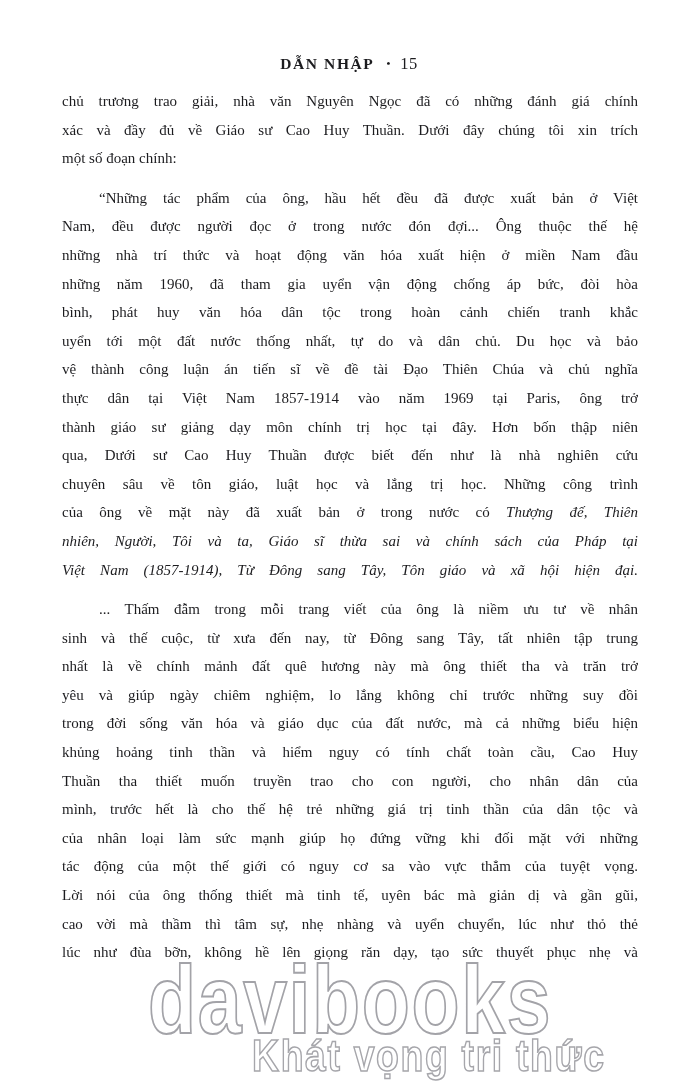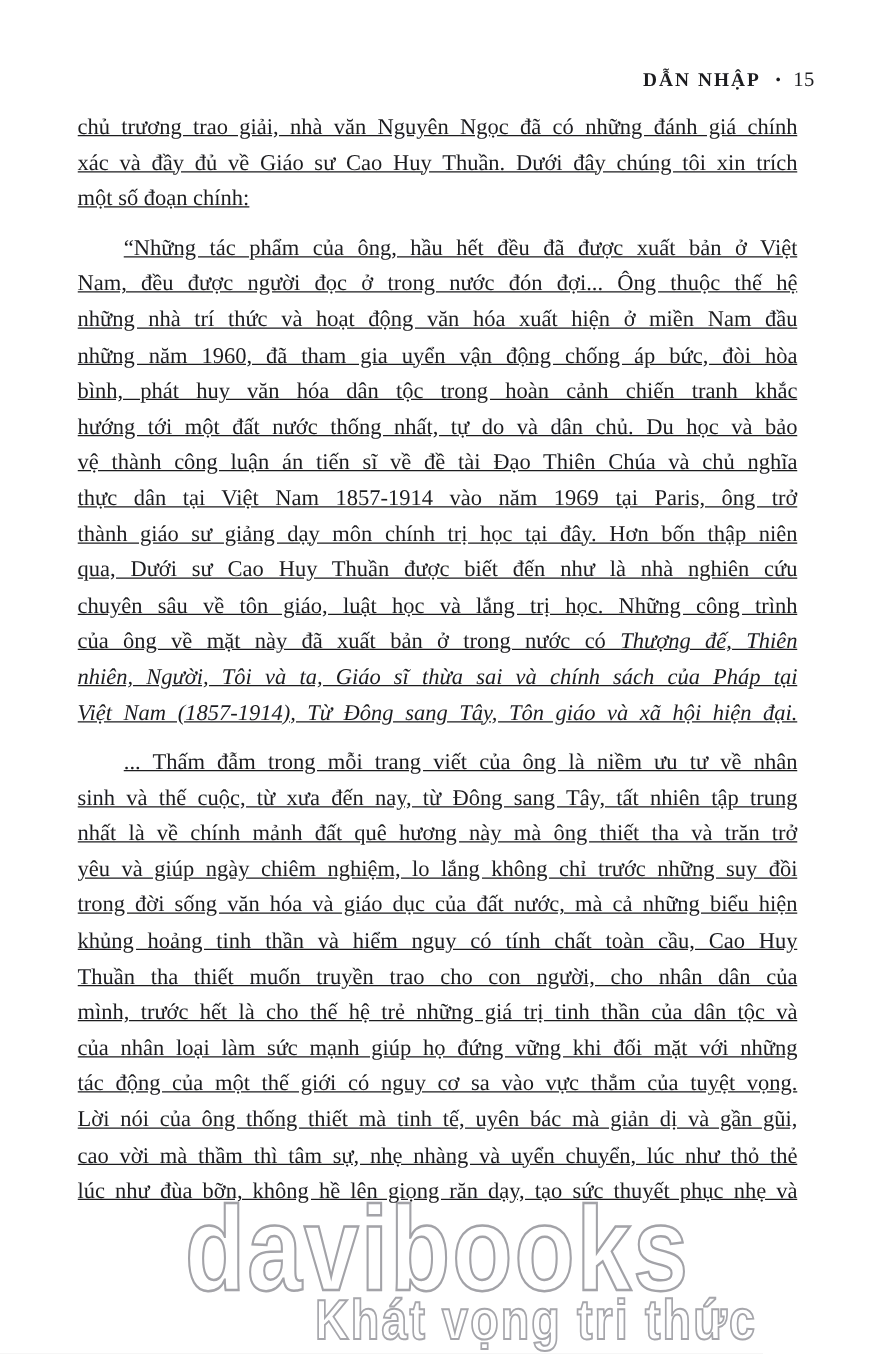--- a/index.html
+++ b/index.html
@@ -3,32 +3,32 @@
 <meta charset="utf-8">
 <style>
   html,body { margin:0; padding:0; background:#e9e9e9; }
   .page {
     position:relative; width:700px; height:1083px; margin:0 auto;
     background:#ffffff; overflow:hidden;
     font-family:"Liberation Serif","DejaVu Serif",serif;
     color:#1c1c1f;
   }
   .running-header {
-    position:absolute; top:54px; left:62px; right:48px; z-index:2;
-    text-align:right; font-size:15.5px; font-weight:bold; letter-spacing:1.6px;
+    position:absolute; top:54px; left:62px; right:64px; z-index:2;
+    text-align:center; font-size:15.5px; font-weight:bold; letter-spacing:1.6px;
     white-space:nowrap;
   }
   .running-header .sep {
     display:inline-block; margin:0 10px 0 12px; font-size:11px;
     vertical-align:2px; letter-spacing:0;
   }
   .running-header .pagenum { font-weight:normal; font-size:16.5px; letter-spacing:0.5px; }
   .body-text {
     position:absolute; top:87px; left:62px; width:576px; z-index:1;
-    font-size:18px; line-height:28.6px;text-decoration:underline;
+    font-size:15px; line-height:28.6px;
   }
   .para + .para { margin-top:11px; }
   .text-line {
     text-align:justify; text-align-last:justify;
     white-space:nowrap; overflow:hidden;
   }
   .text-line.no-j { text-align-last:left; }
   .text-line.first-indent { padding-left:37px; }
   .text-line i { font-style:italic; }
   .watermark {
@@ -63,21 +63,21 @@
         <div class="text-line"><span>chủ trương trao giải, nhà văn Nguyên Ngọc đã có những đánh giá chính</span></div>
         <div class="text-line"><span>xác và đầy đủ về Giáo sư Cao Huy Thuần. Dưới đây chúng tôi xin trích</span></div>
         <div class="text-line no-j"><span>một số đoạn chính:</span></div>
       </div>
       <div class="para">
         <div class="text-line first-indent"><span>“Những tác phẩm của ông, hầu hết đều đã được xuất bản ở Việt</span></div>
         <div class="text-line"><span>Nam, đều được người đọc ở trong nước đón đợi... Ông thuộc thế hệ</span></div>
         <div class="text-line"><span>những nhà trí thức và hoạt động văn hóa xuất hiện ở miền Nam đầu</span></div>
         <div class="text-line"><span>những năm 1960, đã tham gia uyển vận động chống áp bức, đòi hòa</span></div>
         <div class="text-line"><span>bình, phát huy văn hóa dân tộc trong hoàn cảnh chiến tranh khắc</span></div>
-        <div class="text-line"><span>hướng tới một đất nước thống nhất, tự do và dân chủ. Du học và bảo</span></div>
+        <div class="text-line"><span>uyển tới một đất nước thống nhất, tự do và dân chủ. Du học và bảo</span></div>
         <div class="text-line"><span>vệ thành công luận án tiến sĩ về đề tài Đạo Thiên Chúa và chủ nghĩa</span></div>
         <div class="text-line"><span>thực dân tại Việt Nam 1857-1914 vào năm 1969 tại Paris, ông trở</span></div>
         <div class="text-line"><span>thành giáo sư giảng dạy môn chính trị học tại đây. Hơn bốn thập niên</span></div>
         <div class="text-line"><span>qua, Dưới sư Cao Huy Thuần được biết đến như là nhà nghiên cứu</span></div>
         <div class="text-line"><span>chuyên sâu về tôn giáo, luật học và lắng trị học. Những công trình</span></div>
         <div class="text-line"><span>của ông về mặt này đã xuất bản ở trong nước có </span><i>Thượng đế, Thiên</i></div>
         <div class="text-line"><i>nhiên, Người, Tôi và ta, Giáo sĩ thừa sai và chính sách của Pháp tại</i></div>
         <div class="text-line"><i>Việt Nam (1857-1914), Từ Đông sang Tây, Tôn giáo và xã hội hiện đại.</i></div>
       </div>
       <div class="para">

